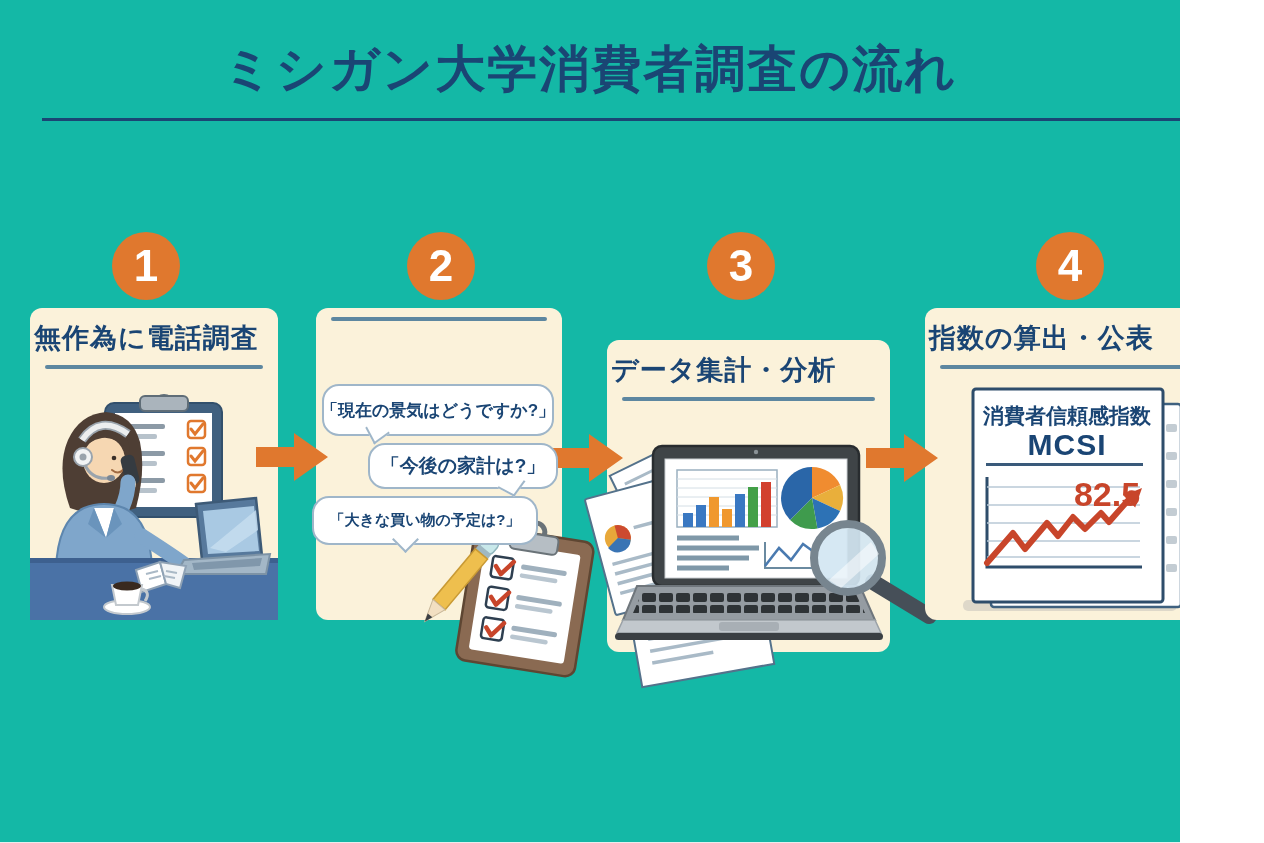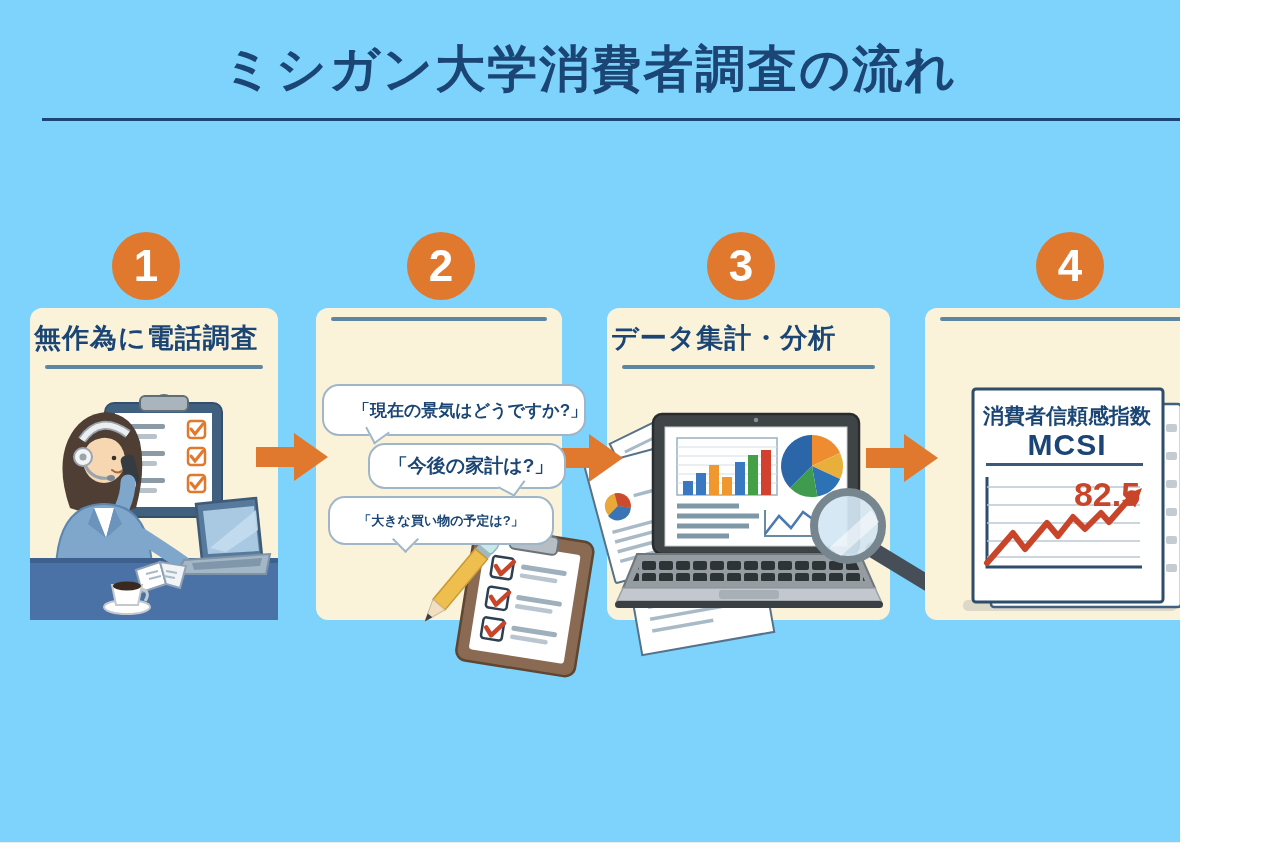--- a/index.html
+++ b/index.html
@@ -1,17 +1,17 @@
 <!DOCTYPE html>
 <html style="--navy: #1a4574; --orange: #e0782e; --cream: #fbf2da; --rule: #5d87a0; --accent_red: #c8452a;"><head>
 <meta charset="utf-8">
 <style>
   html,body{margin:0;padding:0;background:#fff;}
   .canvas{
-    position:relative;width:1180px;height:843px;background:#7dd3fc;
+    position:relative;width:1180px;height:843px;background:#14b8a6;
     font-family:"Liberation Sans","DejaVu Sans",sans-serif;overflow:hidden;
     border-bottom:1px solid #ececec;box-sizing:border-box;
   }
   .page-title{
     position:absolute;top:36px;left:0;width:100%;text-align:center;
     font-size:50px;font-weight:900;color:var(--navy,#1a4574);letter-spacing:2px;margin:0;
   }
   .title-rule{position:absolute;top:118px;left:42px;width:1180px;height:3px;background:var(--navy,#1a4574);}
   .step-circle{
     position:absolute;top:232px;width:68px;height:68px;border-radius:50%;
@@ -128,29 +128,29 @@
         <path d="M82,277 L112,277 L108,297 L86,297 Z" fill="#ffffff" stroke="#c3c9ce" stroke-width="2"></path>
         <ellipse cx="97" cy="278" rx="14" ry="4.5" fill="#39291f"></ellipse>
         <path d="M112,281 q9,3 3,12" fill="none" stroke="#c3c9ce" stroke-width="3"></path>
       </g>
     </svg>
   </section>
 
   <section class="panel" style="left:316px;width:246px;">
     <div class="panel-rule"></div>
   </section>
-  <div class="bubble" style="left:322px;top:384px;width:228px;height:48px;font-size:17px;padding-left:32px;">
+  <div class="bubble" style="left:322px;top:384px;width:228px;height:48px;font-size:17px;">
     <span>「現在の景気はどうですか?」</span>
   </div>
   <span class="tail" style="left:368px;top:421px;transform:rotate(62deg) skew(8deg);"></span>
-  <div class="bubble" style="left:368px;top:443px;width:186px;height:42px;font-size:19px;padding-left:8px;">
+  <div class="bubble" style="left:368px;top:443px;width:186px;height:42px;font-size:19px;">
     <span>「今後の家計は?」</span>
   </div>
   <span class="tail" style="left:502px;top:475px;transform:rotate(28deg) skew(-8deg);"></span>
-  <div class="bubble" style="left:328px;top:496px;width:222px;height:45px;font-size:13px;">
+  <div class="bubble" style="left:312px;top:496px;width:222px;height:45px;font-size:15px;">
     <span>「大きな買い物の予定は?」</span>
   </div>
   <span class="tail" style="left:396px;top:530px;transform:rotate(45deg);"></span>
   <svg class="clipboard-svg" width="168" height="170" viewBox="0 0 168 170" xmlns="http://www.w3.org/2000/svg">
     <g transform="rotate(9 84 95)">
       <rect x="25" y="28" width="120" height="136" rx="10" fill="#8a6a52" stroke="#5e4632" stroke-width="2.5"></rect>
       <rect x="37" y="42" width="96" height="110" rx="3" fill="#ffffff"></rect>
       <circle cx="85" cy="26" r="9" fill="none" stroke="#6a7378" stroke-width="5"></circle>
       <rect x="61" y="28" width="48" height="18" rx="5" fill="#b6bec4" stroke="#6a7378" stroke-width="2"></rect>
       <rect x="47" y="56" width="21" height="21" rx="3" fill="#fff" stroke="#2e3f50" stroke-width="2.5"></rect>
@@ -168,21 +168,21 @@
     </g>
     <g transform="translate(44,46) rotate(40)">
       <rect x="-8" y="-16" width="16" height="16" rx="5" fill="#c8e8ea" stroke="#8fb6bd" stroke-width="1.5"></rect>
       <rect x="-8" y="-2" width="16" height="6" fill="#9fb8c2"></rect>
       <rect x="-8" y="4" width="16" height="66" fill="#eebf4e" stroke="#c99a34" stroke-width="1.5"></rect>
       <path d="M-8,70 L8,70 L0,92 Z" fill="#f2dfc2" stroke="#c9b89a" stroke-width="1"></path>
       <path d="M-3,84 L3,84 L0,92 Z" fill="#3a3f44"></path>
     </g>
   </svg>
 
-  <section class="panel" style="left:607px;width:283px;">
+  <section class="panel" style="left:607px;width:283px;margin-top:32px;">
     <div class="panel-title">データ集計・分析</div>
     <div class="panel-rule"></div>
     <svg class="scene" width="283" height="312" viewBox="0 0 283 312" style="overflow:visible;" xmlns="http://www.w3.org/2000/svg">
       <defs>
         <pattern id="keys" x="0" y="0" width="17" height="12" patternUnits="userSpaceOnUse">
           <rect x="1" y="1" width="14" height="9" rx="2" fill="#2e3336"></rect>
         </pattern>
       </defs>
       <g>
         <g transform="rotate(-26 49 160)">
@@ -236,20 +236,21 @@
       </g>
       <g>
         <line x1="266" y1="242" x2="322" y2="276" stroke="#464f58" stroke-width="16" stroke-linecap="round"></line>
         <circle cx="241" cy="218" r="34" fill="#d3e6f2" fill-opacity="0.92" stroke="#77858f" stroke-width="8"></circle>
         <path d="M222,240 L264,202 L272,214 L234,248 Z" fill="#ffffff" opacity="0.5"></path>
       </g>
     </svg>
   </section>
 
   <section class="panel" style="left:925px;width:297px;">
+    <div class="panel-title">指数の算出・公表</div>
     <div class="panel-rule"></div>
     <svg class="scene" width="297" height="312" viewBox="0 0 297 312" style="overflow:visible;" xmlns="http://www.w3.org/2000/svg">
       <rect x="38" y="292" width="214" height="11" rx="5" fill="#ded8c9"></rect>
       <g>
         <rect x="66" y="96" width="190" height="203" rx="3" fill="#ffffff" stroke="#3f617f" stroke-width="2.5"></rect>
         <rect x="241" y="116" width="11" height="8" rx="2" fill="#c3ccd3"></rect>
         <rect x="241" y="144" width="11" height="8" rx="2" fill="#c3ccd3"></rect>
         <rect x="241" y="172" width="11" height="8" rx="2" fill="#c3ccd3"></rect>
         <rect x="241" y="200" width="11" height="8" rx="2" fill="#c3ccd3"></rect>
         <rect x="241" y="228" width="11" height="8" rx="2" fill="#c3ccd3"></rect>

